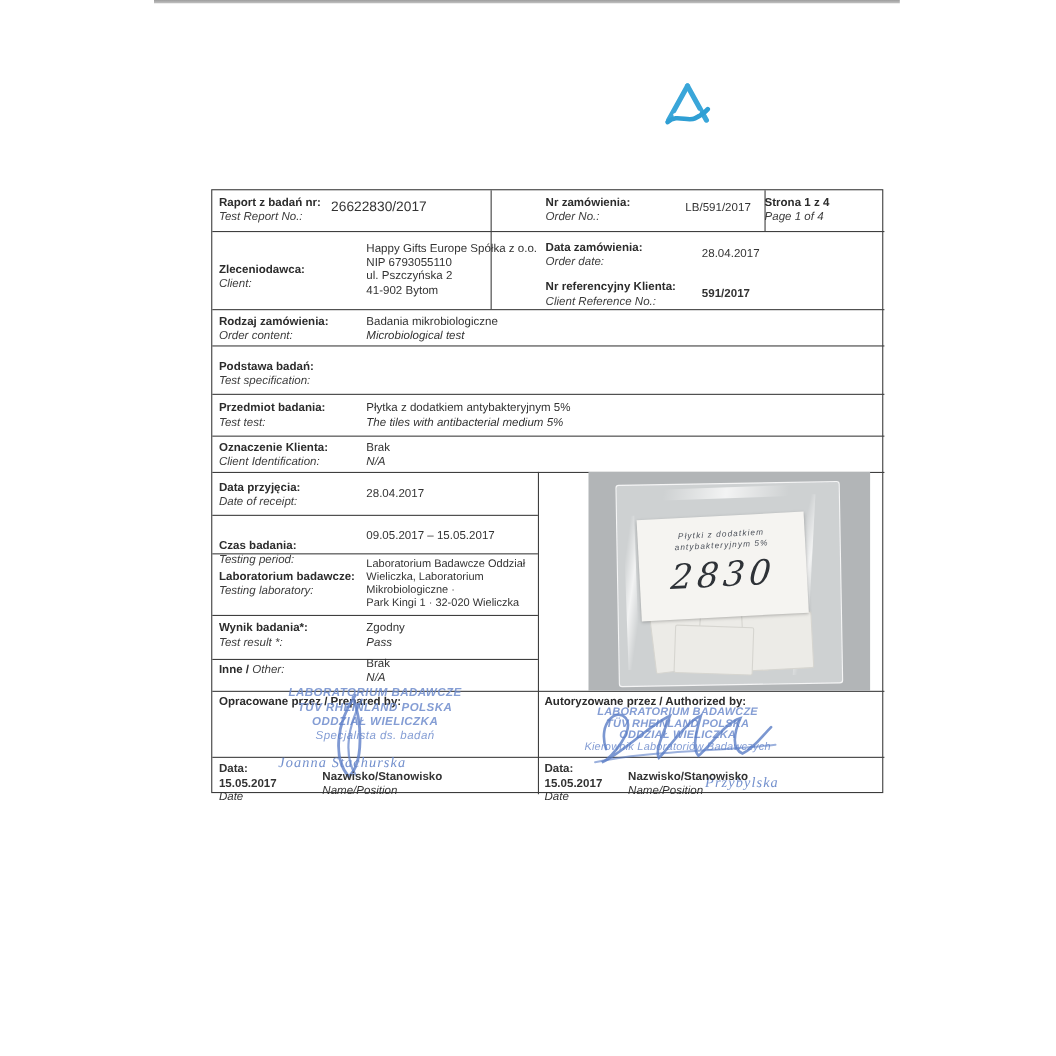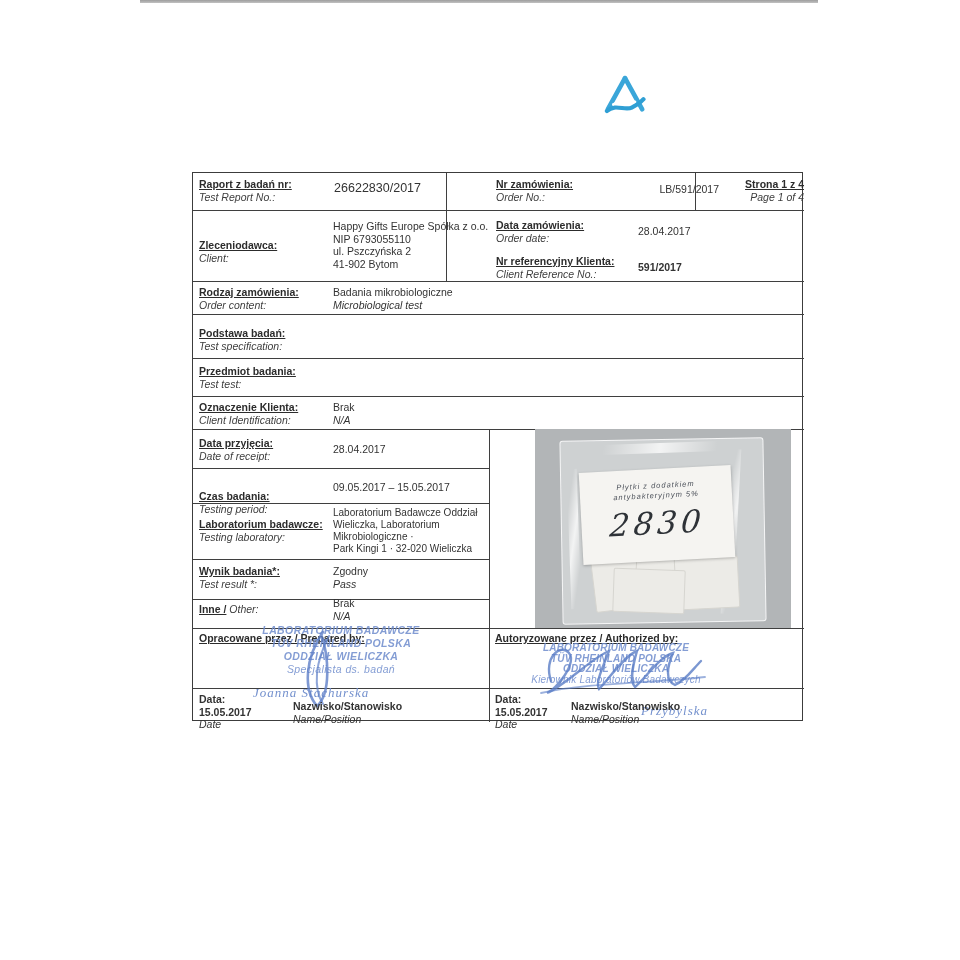--- a/index.html
+++ b/index.html
@@ -13,28 +13,28 @@
   .logo-text{margin-left:10px;font-size:23px;color:#4e4e50;letter-spacing:-0.5px;}
   .logo-text .b{font-weight:bold;}
   .logo-text .reg{font-size:9px;vertical-align:super;color:#4e4e50;}
   
   .doc{position:absolute;left:192px;top:172px;width:611px;height:549px;
        border:1.5px solid #3c3c3c;box-sizing:border-box;}
   .hline{position:absolute;height:1px;background:#3f3f3f;}
   .vline{position:absolute;width:1px;background:#3f3f3f;}
   .cell{position:absolute;}
   .lab{font-size:10.5px;line-height:12.5px;color:#2c2c2c;}
-  .lab .pl{font-weight:bold;text-decoration:underline;}
+  .lab .pl{font-weight:bold;}
   .lab .en{font-style:italic;color:#3d3d3d;}
   .val{font-size:10.5px;line-height:12.5px;color:#333;}
   .val .en{font-style:italic;}
   .small{font-size:10px;line-height:12px;}
   .big{font-size:12.5px;}
   .bold{font-weight:bold;}
-  .ctr{text-align:right;}
+  .ctr{text-align:left;}
   
   .photo{position:absolute;left:342px;top:256px;width:256px;height:199px;
          background:#b2b5b7;overflow:hidden;}
   .bag{position:absolute;left:26px;top:10px;width:202px;height:182px;
        background:rgba(229,232,233,0.55);border:1px solid rgba(252,252,252,0.85);
        border-radius:3px;transform:rotate(-1deg);}
   .wrinkle{position:absolute;background:linear-gradient(100deg,rgba(255,255,255,0) 20%,rgba(255,255,255,0.75) 50%,rgba(255,255,255,0) 80%);}
   .slabel{position:absolute;left:46px;top:40px;width:152px;height:92px;background:#f5f4f1;
           transform:rotate(-3deg);box-shadow:0 1px 3px rgba(0,0,0,0.25);text-align:center;}
   .hand-small{font-size:7.5px;font-style:italic;letter-spacing:1px;color:#4d525b;line-height:10px;margin-top:12px;}
@@ -131,20 +131,24 @@
     <div class="cell lab" style="left:6px;top:154px">
       <div class="pl">Podstawa badań:</div>
       <div class="en">Test specification:</div>
     </div>
     <div class="cell val small" style="left:140px;top:149px;width:468px">
     </div>
 
     <div class="cell lab" style="left:6px;top:192px">
       <div class="pl">Przedmiot badania:</div>
       <div class="en">Test test:</div>
+    </div>
+    <div class="cell val" style="left:140px;top:192px">
+      <div>Płytka z dodatkiem antybakteryjnym 5%</div>
+      <div class="en">The tiles with antibacterial medium 5%</div>
     </div>
 
     <div class="cell lab" style="left:6px;top:228px">
       <div class="pl">Oznaczenie Klienta:</div>
       <div class="en">Client Identification:</div>
     </div>
     <div class="cell val" style="left:140px;top:228px">
       <div>Brak</div>
       <div class="en">N/A</div>
     </div>

